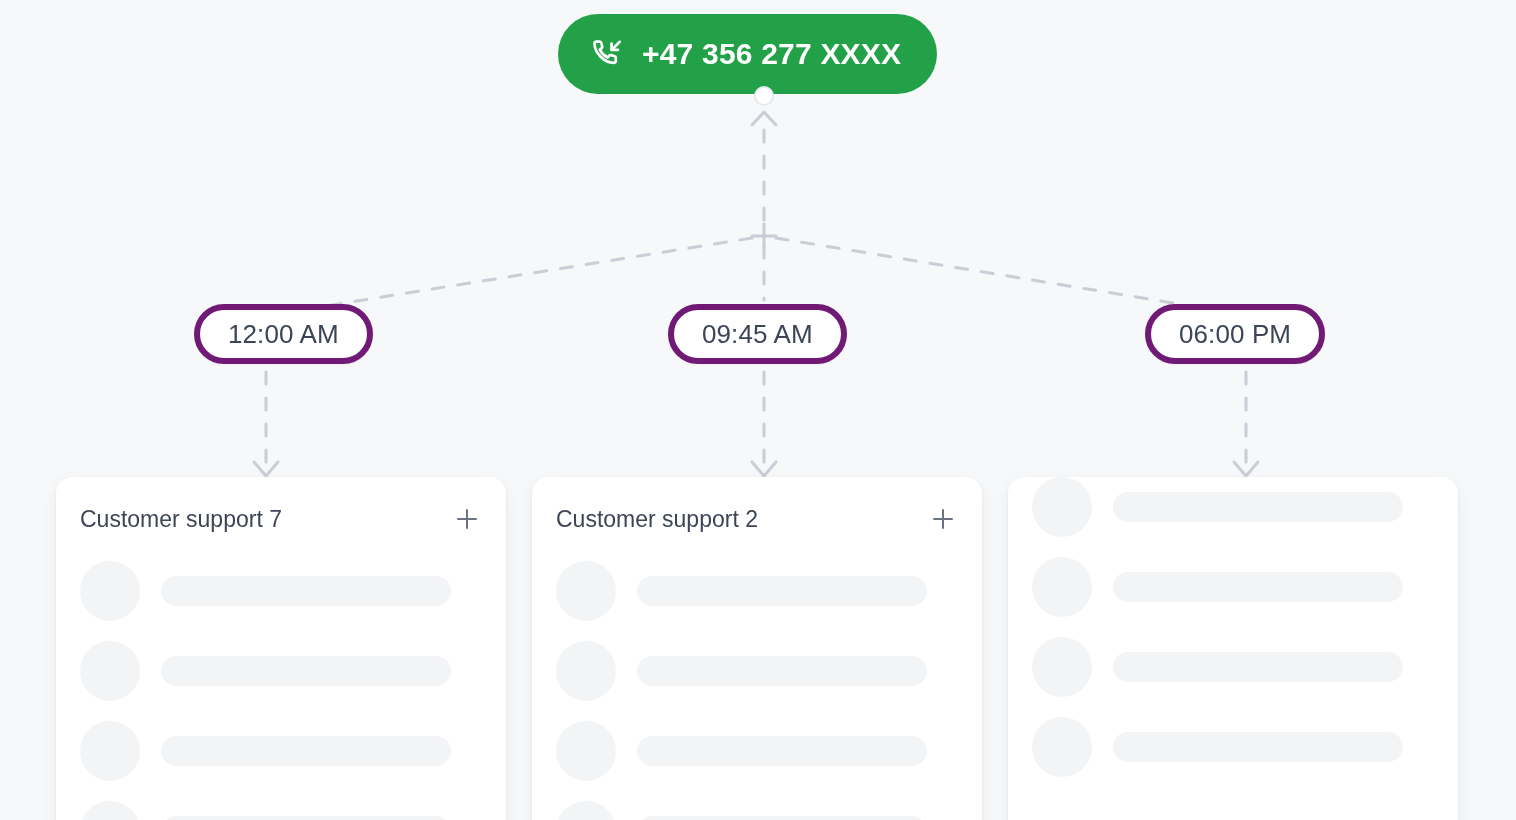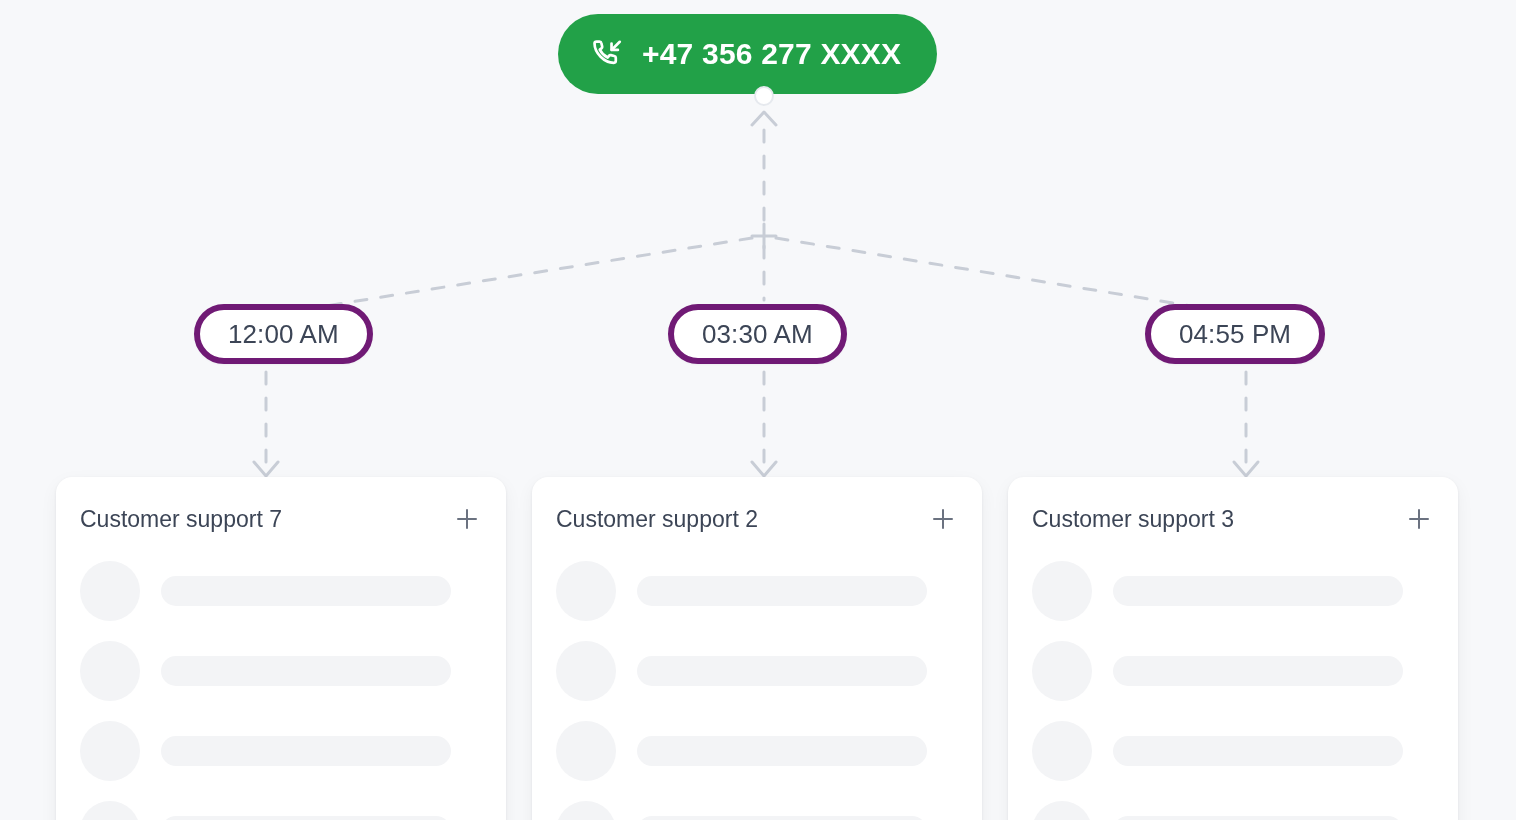--- a/index.html
+++ b/index.html
@@ -222,24 +222,24 @@
       <path d="M15.2 4.6 L15.2 9.1 L19.7 9.1"></path>
     </svg>
     <span class="root-label">+47 356 277 XXXX</span>
   </div>
   <div class="root-handle"></div>
 
   <div class="time-node t0">
     <span class="time-label">12:00 AM</span>
   </div>
   <div class="time-node t1">
-    <span class="time-label">03:30 AM</span>
+    <span class="time-label">09:45 AM</span>
   </div>
   <div class="time-node t2">
-    <span class="time-label">04:55 PM</span>
+    <span class="time-label">06:00 PM</span>
   </div>
 
   <div class="queue-card c0">
     <div class="card-header">
       <span class="card-title">Customer support 7</span>
       <button class="card-add">
         <svg width="26" height="26" viewBox="0 0 26 26" stroke="#6b7280" stroke-width="2" stroke-linecap="round">
           <path d="M13 4 L13 22"></path>
             <path d="M4 13 L22 13"></path>
         </svg>
@@ -289,29 +289,20 @@
         <div class="skeleton-bar" style="width:290px"></div>
       </div>
       <div class="skeleton-row">
         <div class="skeleton-avatar"></div>
         <div class="skeleton-bar" style="width:290px"></div>
       </div>
     </div>
   </div>
 
   <div class="queue-card c2">
-    <div class="card-header">
-      <span class="card-title">Customer support 3</span>
-      <button class="card-add">
-        <svg width="26" height="26" viewBox="0 0 26 26" stroke="#6b7280" stroke-width="2" stroke-linecap="round">
-          <path d="M13 4 L13 22"></path>
-            <path d="M4 13 L22 13"></path>
-        </svg>
-      </button>
-    </div>
     <div class="card-body">
       <div class="skeleton-row">
         <div class="skeleton-avatar"></div>
         <div class="skeleton-bar" style="width:290px"></div>
       </div>
       <div class="skeleton-row">
         <div class="skeleton-avatar"></div>
         <div class="skeleton-bar" style="width:290px"></div>
       </div>
       <div class="skeleton-row">

